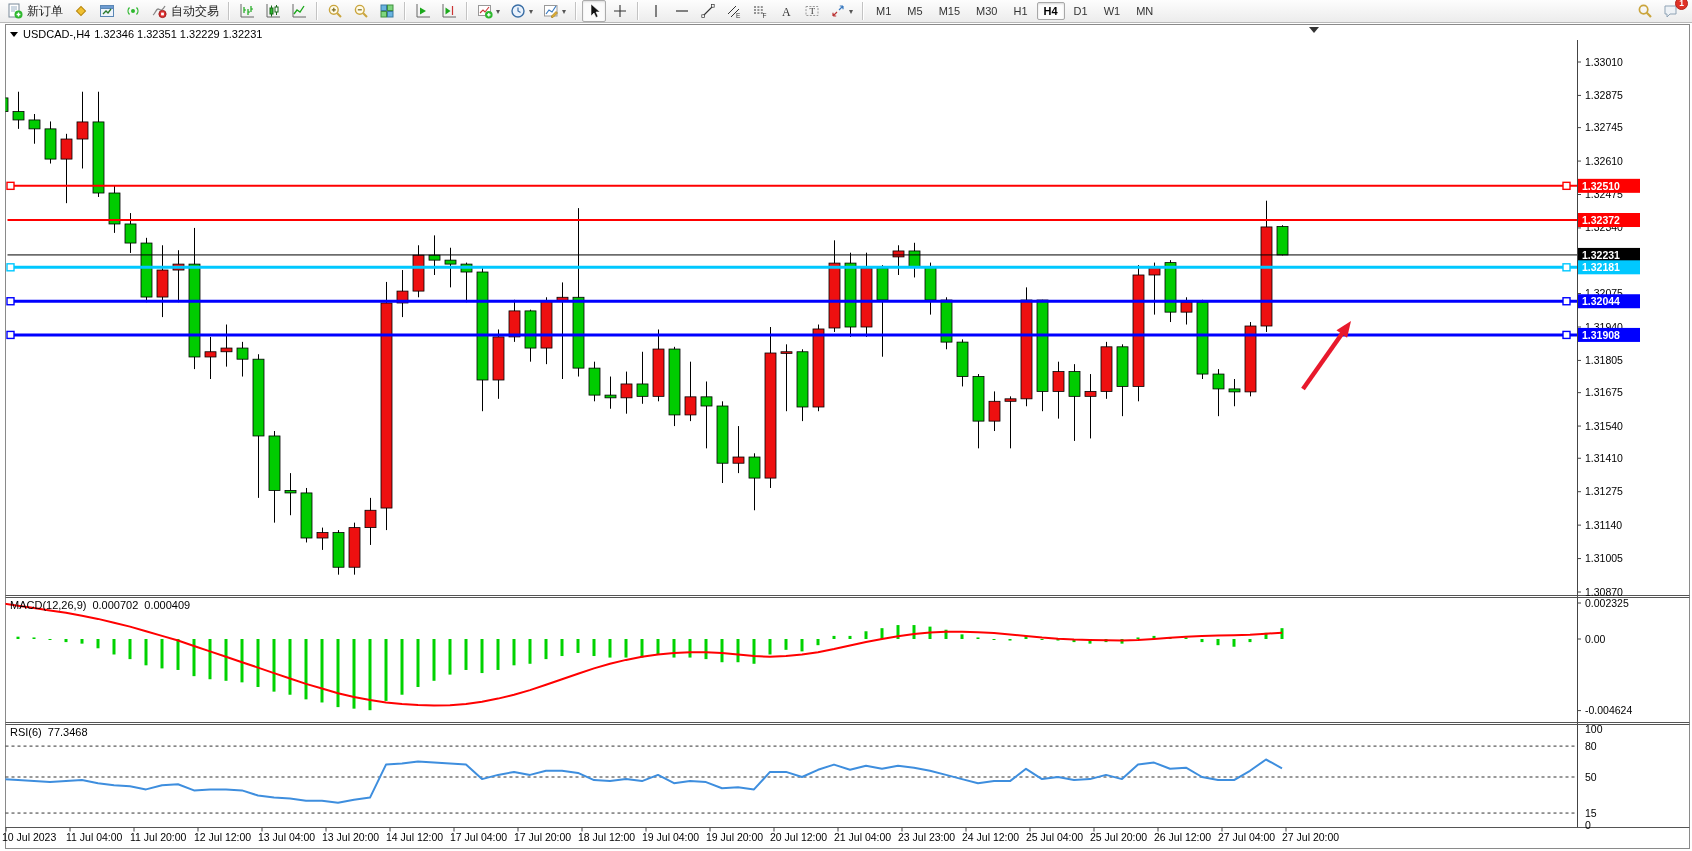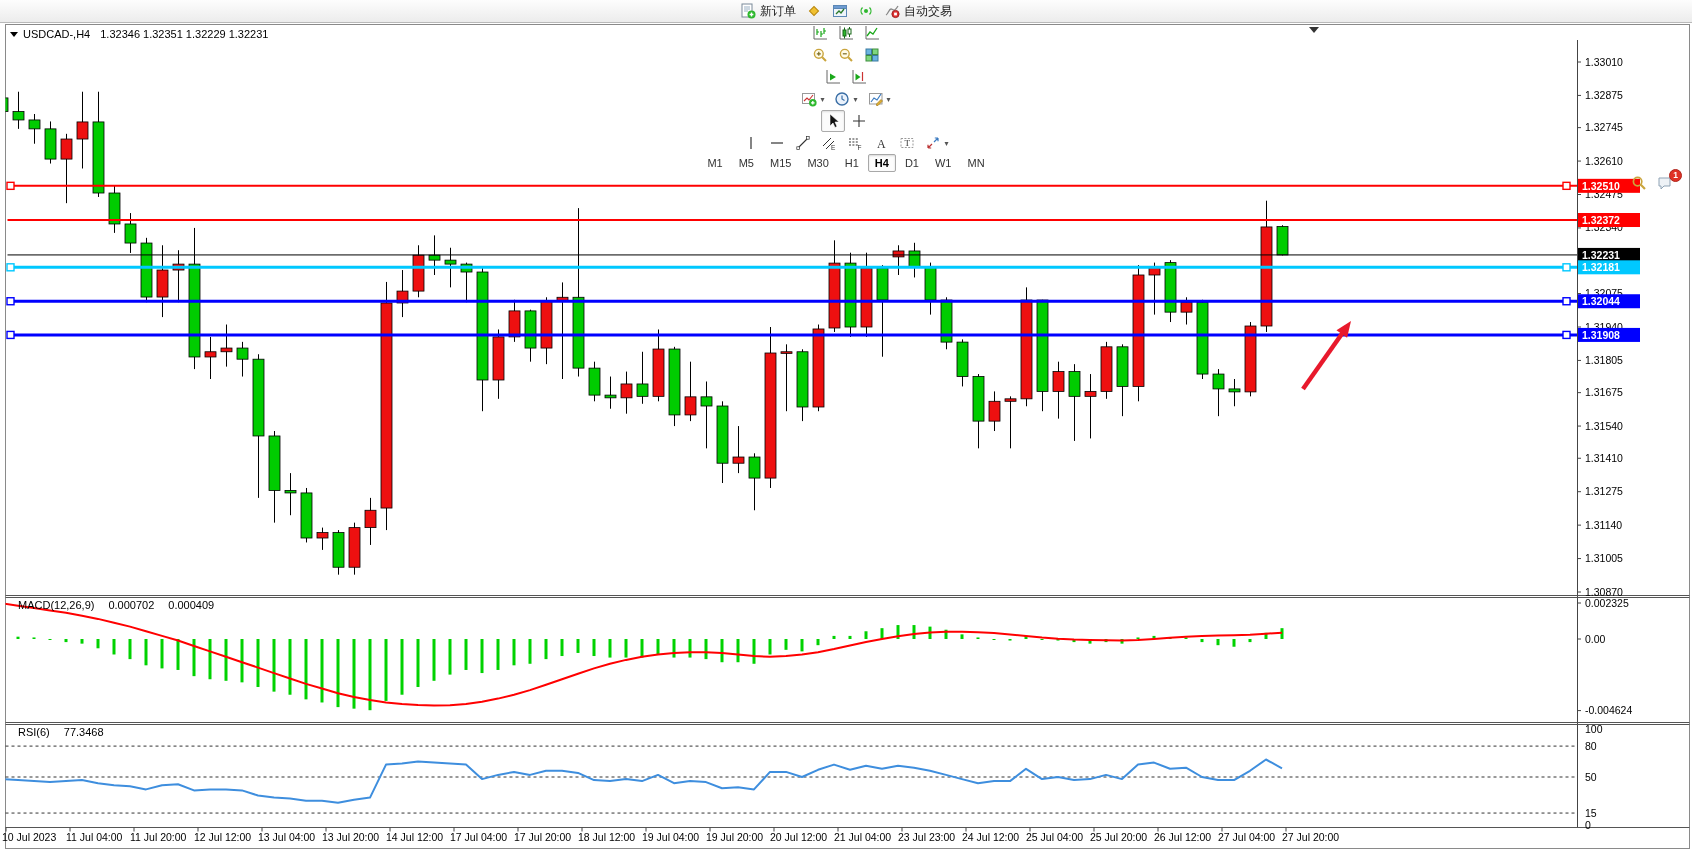--- a/index.html
+++ b/index.html
@@ -1,44 +1,44 @@
 <!DOCTYPE html>
 <html><head>
 <meta charset="utf-8">
 <style>
   html,body{margin:0;padding:0;background:#d8d4cc;font-family:"Liberation Sans",sans-serif;}
   #app{position:relative;width:1692px;height:851px;background:#fff;overflow:hidden;}
   
   #toolbar{position:absolute;left:0;top:0;width:1692px;height:23px;
     background:linear-gradient(#fdfdfd,#ececec);border-bottom:1px solid #b9b9b9;
-    display:flex;align-items:center;padding:0 8px;box-sizing:border-box;z-index:40;flex-direction:column;}
+    display:flex;align-items:center;padding:0 2px;box-sizing:border-box;z-index:40;}
   .tb-group{display:flex;align-items:center;height:22px;}
   .tb-sep{width:1px;height:18px;background:#c3c3c3;margin:0 4px;border-right:1px solid #fff;}
   .tb-btn{display:flex;align-items:center;height:20px;padding:0 3px;margin:0 1px;border:1px solid transparent;border-radius:2px;cursor:default;}
   .tb-btn.pressed{background:#fbfbfb;border-color:#ababab;box-shadow:inset 0 1px 2px rgba(0,0,0,.12);}
   .tb-btn .ic{width:16px;height:16px;display:inline-block;}
   .tb-btn .ic svg{width:16px;height:16px;display:block;}
   .tb-btn .lbl{font-size:12px;color:#222;margin-left:4px;white-space:nowrap;}
   .tb-btn .caret{font-size:8px;color:#555;margin-left:3px;}
   .tf-btn{font-size:11px;color:#333;padding:2px 6px;margin:0 1px;border:1px solid transparent;border-radius:2px;}
   .tf-btn.active{background:#fdfdfd;border-color:#a8a8a8;box-shadow:inset 0 1px 2px rgba(0,0,0,.15);font-weight:bold;color:#000;}
   #tb-right{margin-left:auto;display:flex;align-items:center;padding-right:6px;}
   .badge{position:absolute;top:-4px;right:-6px;background:#e03226;color:#fff;font-size:8.5px;font-weight:bold;
     border-radius:50%;width:11px;height:11px;line-height:11px;text-align:center;border:1px solid #b0251c;}
   
   #chart-area{position:absolute;left:0;top:23px;width:1692px;height:828px;background:#fff;}
   #chart-svg{position:absolute;left:0;top:0;}
   .overlay{position:absolute;font-size:11px;color:#000;white-space:nowrap;z-index:10;pointer-events:none;}
   #chart-title{left:10px;top:5px;display:flex;align-items:center;}
   #title-caret{width:0;height:0;border-left:4px solid transparent;border-right:4px solid transparent;border-top:5px solid #000;margin-right:5px;}
   #chart-title .sym{font-weight:normal;letter-spacing:0;}
-  #chart-title .ohlc{margin-left:10px;}
+  #chart-title .ohlc{margin-left:4px;}
   #macd-label{left:10px;top:576px;}
   #rsi-label{left:10px;top:703px;}
-  #macd-label span,#rsi-label span{margin-right:6px;margin-left:8px;}
+  #macd-label span,#rsi-label span{margin-right:6px;}
 </style>
 </head>
 <body>
 
 <div id="app">
   <div id="toolbar">
       <div class="tb-group">
         <div class="tb-btn" style="position: relative;">
           <span class="ic">
             <svg viewBox="0 0 16 16">

